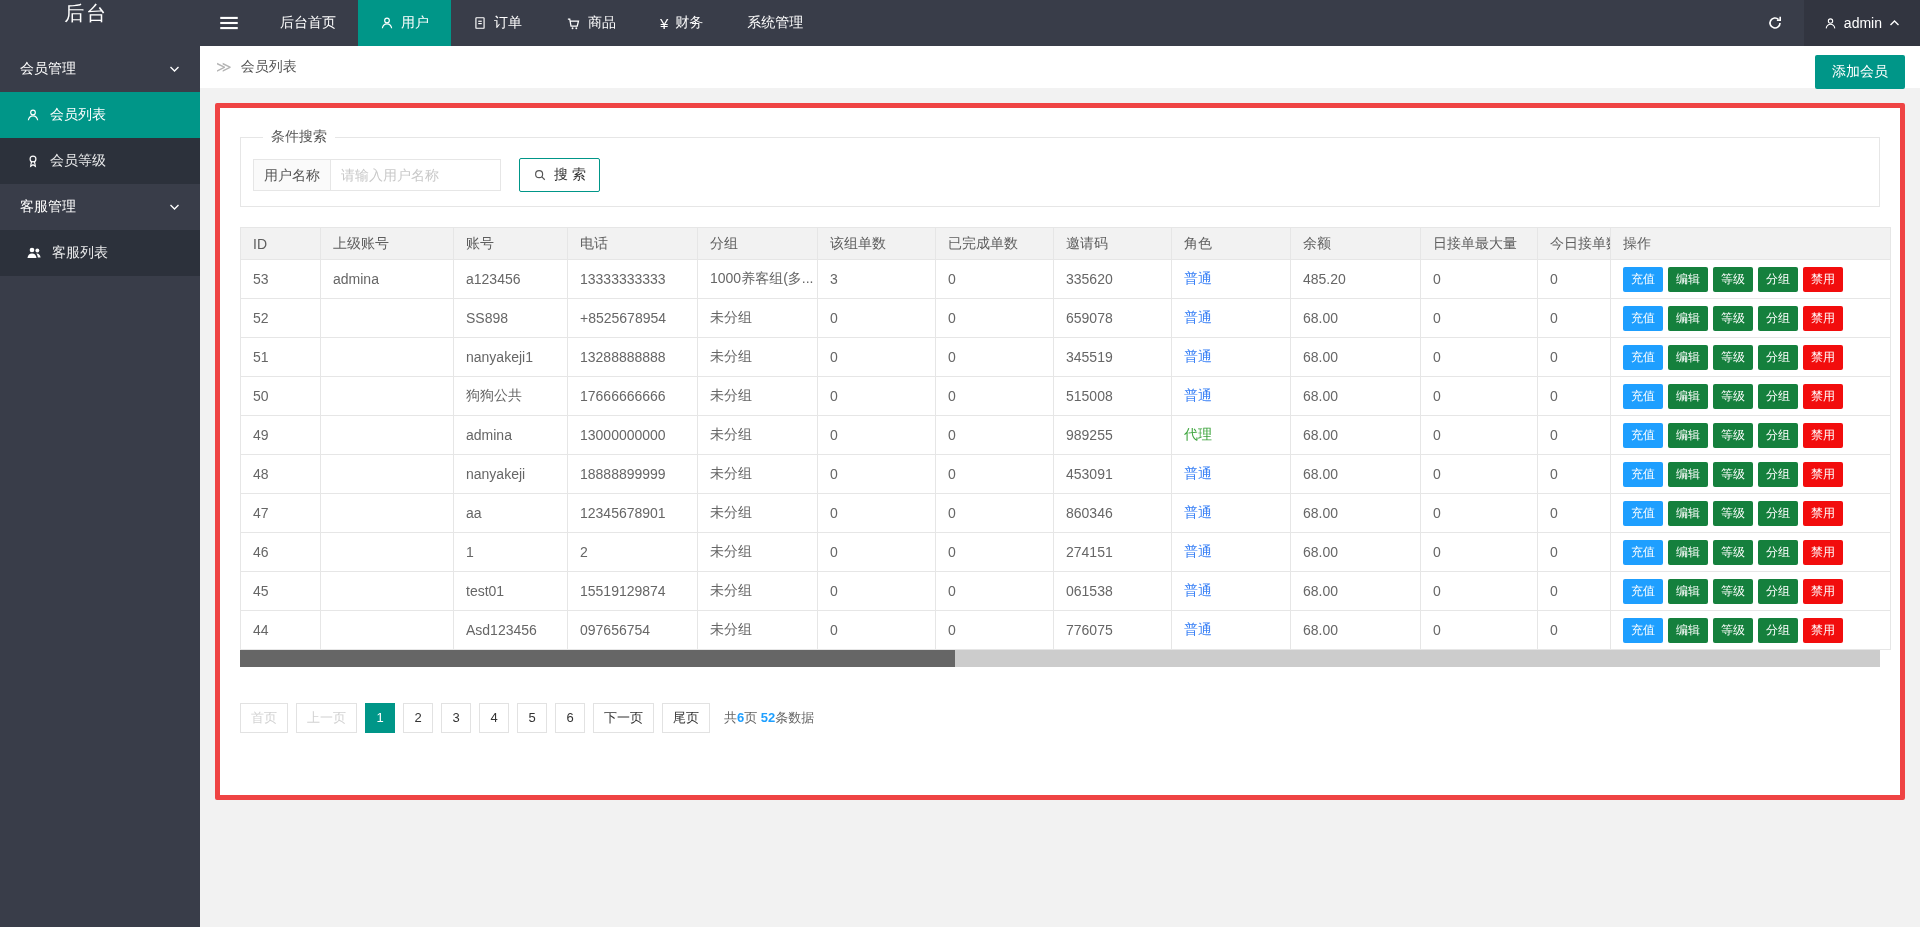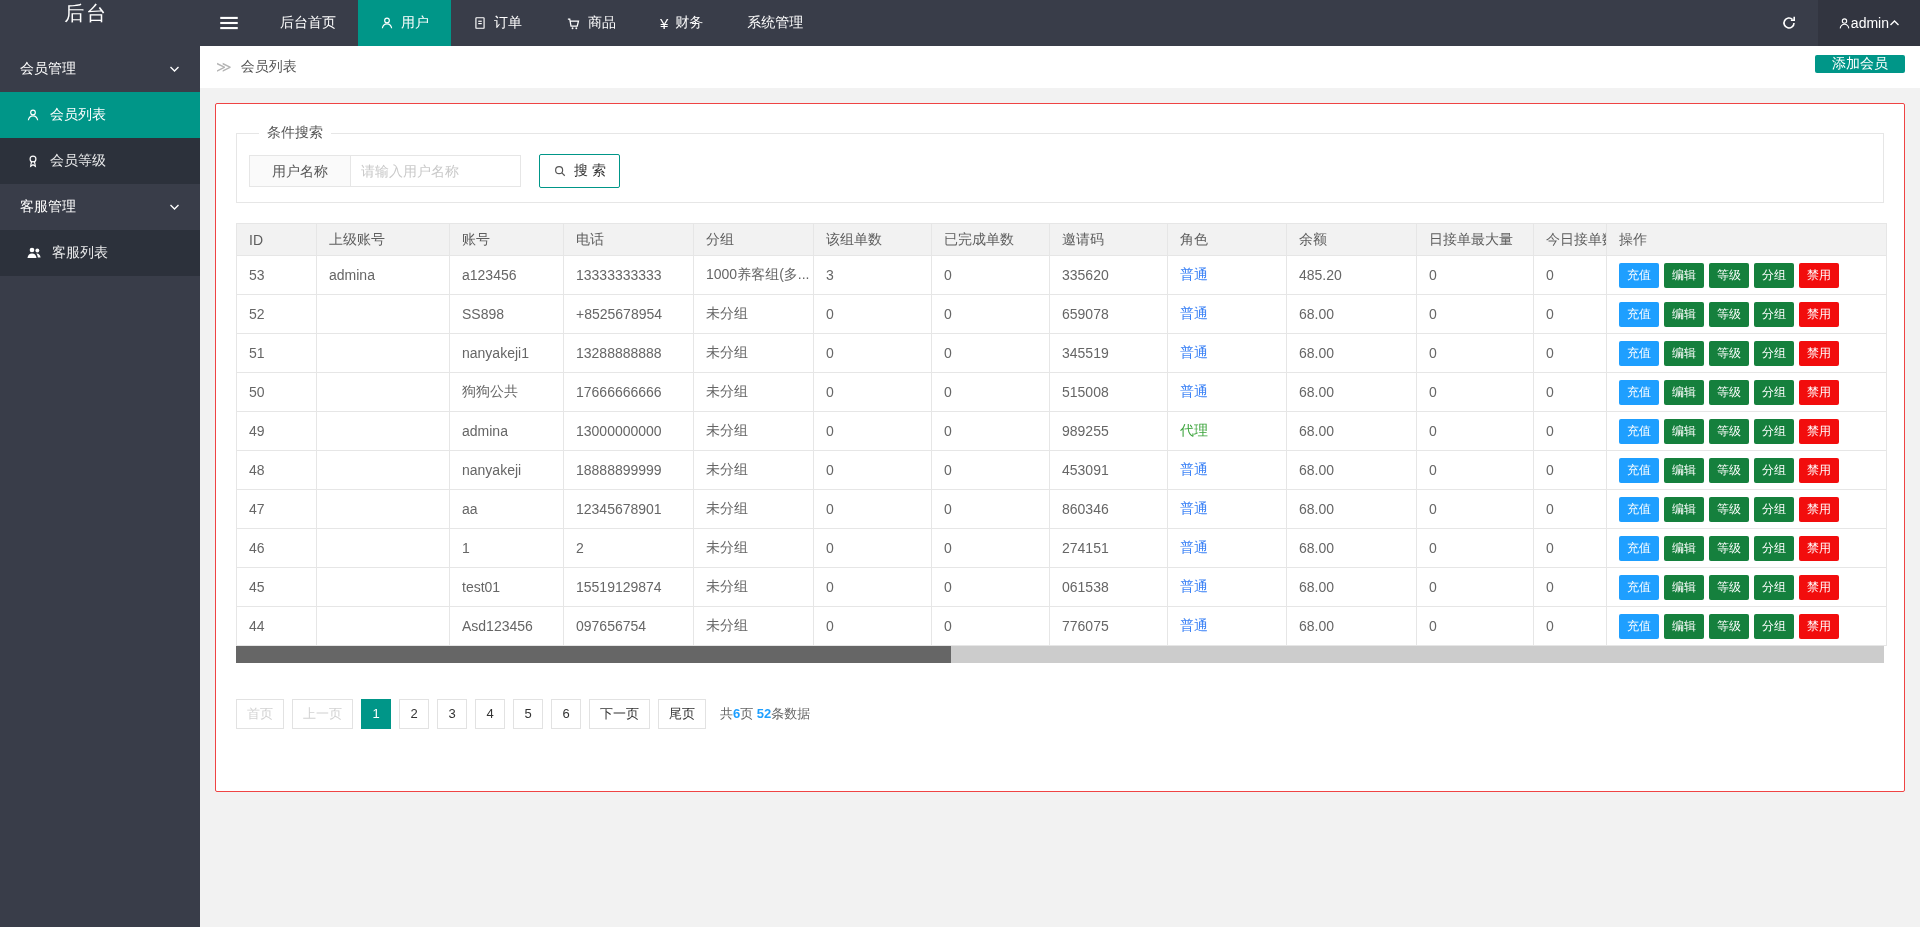--- a/index.html
+++ b/index.html
@@ -13,49 +13,49 @@
   .logo { width: 200px; display: flex; align-items: flex-start; justify-content: center;
     color: #fff; font-size: 20px; letter-spacing: 2px; }
   .logo .ver { font-size: 11px; letter-spacing: 0; margin-left: 5px; margin-top: -10px; color: #fff; }
   .nav-toggle { width: 58px; display: flex; align-items: center; justify-content: center; cursor: pointer; }
   .nav-item { padding: 0 22px; display: flex; align-items: center; gap: 7px;
     color: #fff; font-size: 14px; cursor: pointer; }
   .nav-item.active { background: #009688; }
   .yen-glyph { font-size: 15px; color: #fff; }
   .nav-spacer { flex: 1; }
   .nav-refresh { width: 58px; display: flex; align-items: center; justify-content: center; cursor: pointer; }
-  .nav-user { padding: 0 20px; display: flex; align-items: center; 
+  .nav-user { padding: 0 20px; display: flex; align-items: center; gap: 7px;
     color: #fff; font-size: 14px; background: rgba(0,0,0,.12); cursor: pointer; }
 
   
   .sidebar { position: fixed; top: 46px; left: 0; bottom: 0; width: 200px; background: #393D49; z-index: 10; }
   .side-group { height: 46px; display: flex; align-items: center; justify-content: space-between;
     padding: 0 20px; color: #fff; font-size: 14px; cursor: pointer; }
   .side-item { height: 46px; display: flex; align-items: center; gap: 10px;
     padding: 0 26px; background: #2C313B; color: rgba(255,255,255,.9); font-size: 14px; cursor: pointer; }
   .side-item.active { background: #009688; color: #fff; }
 
   
   .main { margin-left: 200px; padding-top: 46px; }
   .crumbbar { height: 42px; background: #fff; display: flex; align-items: center;
     padding: 0 16px; position: relative; }
   .crumb-icon { color: #b3b3b3; font-size: 15px; margin-right: 9px; }
   .crumb-title { color: #555; font-size: 14px; }
-  .add-btn { position: absolute; right: 15px; top: 9px; height: 18px; padding: 0 17px;
+  .add-btn { position: absolute; right: 15px; top: 9px; height: 34px; padding: 0 17px;
     background: #009688; border: none; border-radius: 2px; color: #fff; font-size: 14px; cursor: pointer; }
 
   .content { padding: 15px; }
-  .panel { background: #fff; border: 1px solid #ef4444; border-radius: 2px;
+  .panel { background: #fff; border: 5px solid #ef4444; border-radius: 2px;
     padding: 20px 20px 62px; min-height: 672px; }
 
   
   fieldset.search { border: 1px solid #e6e6e6; padding: 12px 0 14px 12px; margin-bottom: 20px; }
   fieldset.search legend { font-size: 14px; color: #555; padding: 0 8px; margin-left: 10px; }
   .form-row { display: flex; align-items: center; }
-  .addon { height: 32px; line-height: 30px; padding: 0 22px; background: #fafafa;
+  .addon { height: 32px; line-height: 30px; padding: 0 10px; background: #fafafa;
     border: 1px solid #e6e6e6; font-size: 14px; color: #555; white-space: nowrap; }
   .uname-input { height: 32px; width: 170px; border: 1px solid #e6e6e6; border-left: none;
     padding: 0 10px; font-size: 14px; color: #333; outline: none; }
   .uname-input::placeholder { color: #c9c9c9; }
   .search-btn { margin-left: 18px; height: 34px; padding: 0 13px; background: #fff;
     border: 1px solid #009688; border-radius: 2px; display: flex; align-items: center; gap: 7px;
     font-size: 14px; color: #333; cursor: pointer; }
 
   
   table.members { width: 100%; border-collapse: collapse; table-layout: fixed; font-size: 14px; }

